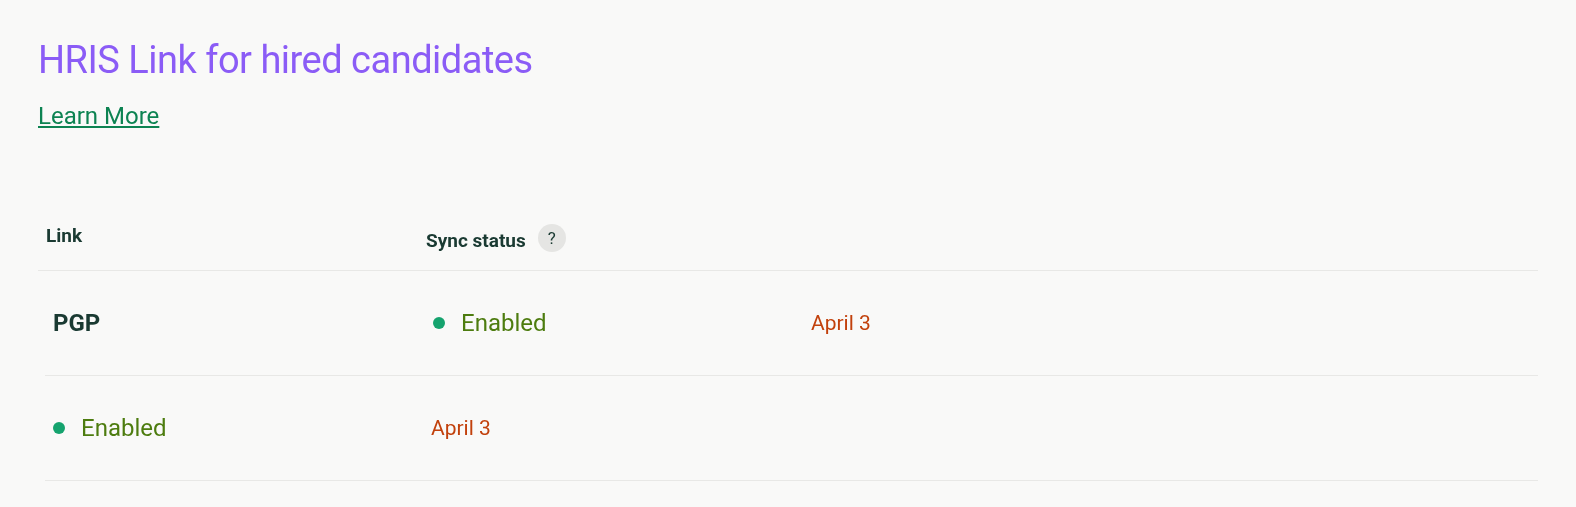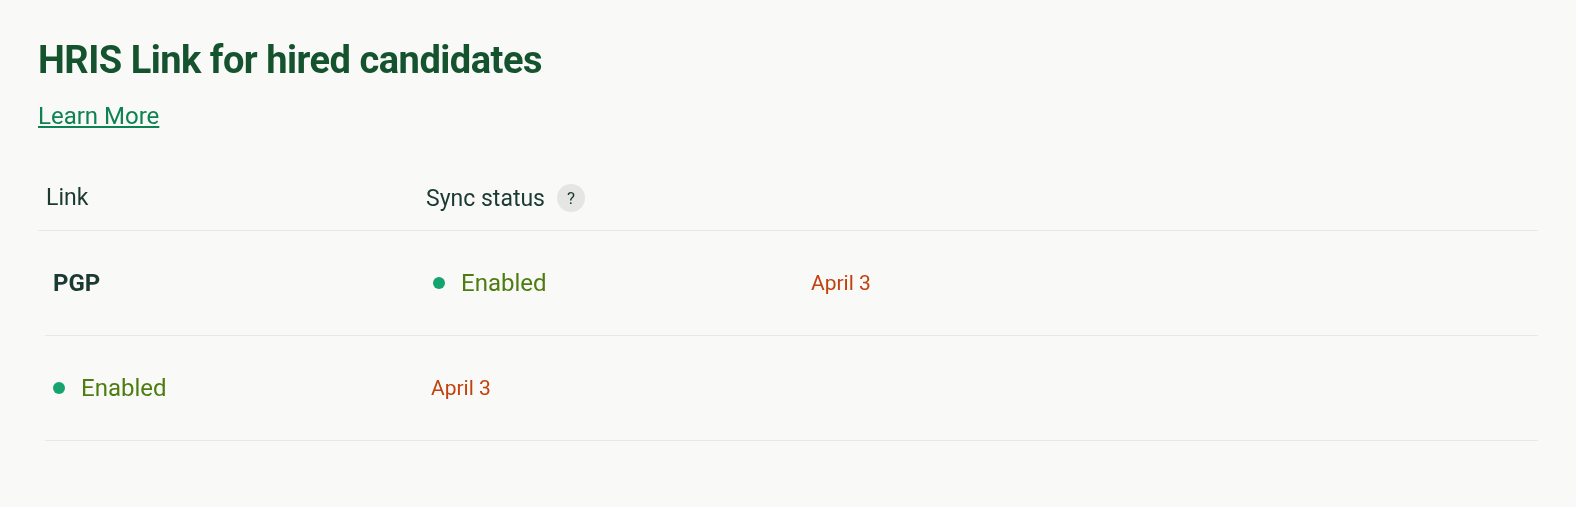--- a/index.html
+++ b/index.html
@@ -10,32 +10,32 @@
     body {
       font-family: -apple-system, BlinkMacSystemFont, "Segoe UI", Roboto, Helvetica, Arial, sans-serif;
       background: #f9f9f8;
       width: 1576px;
       height: 507px;
       padding: 38px;
       color: #1a3a32;
     }
     .page-title {
       font-size: 38px;
-      font-weight: 700;
-      color: #14532d;
+      font-weight: 400;
+      color: #8b5cf6;
       margin-bottom: 20px;
       letter-spacing: -0.5px;
     }
     .learn-more {
       font-size: 24px;
       color: #0d8352;
       text-decoration: underline;
       cursor: pointer;
       display: inline-block;
-      margin-bottom: 36px;
+      margin-bottom: 76px;
     }
     .table {
       width: 100%;
     }
     .table-header {
       display: flex;
       padding: 18px 8px;
       border-bottom: 1px solid #e8e8e6;
     }
     .col-link {
@@ -45,22 +45,22 @@
     .col-status {
       width: 378px;
       flex-shrink: 0;
       display: flex;
       align-items: flex-end;
     }
     .col-edited {
       flex: 1;
     }
     .header-label {
-      font-size: 23px;
-      font-weight: 400;
+      font-size: 19px;
+      font-weight: 700;
       color: #1a3a32;
     }
     .help-icon {
       display: inline-flex;
       align-items: center;
       justify-content: center;
       width: 28px;
       height: 28px;
       border-radius: 50%;
       background: #e5e5e3;

